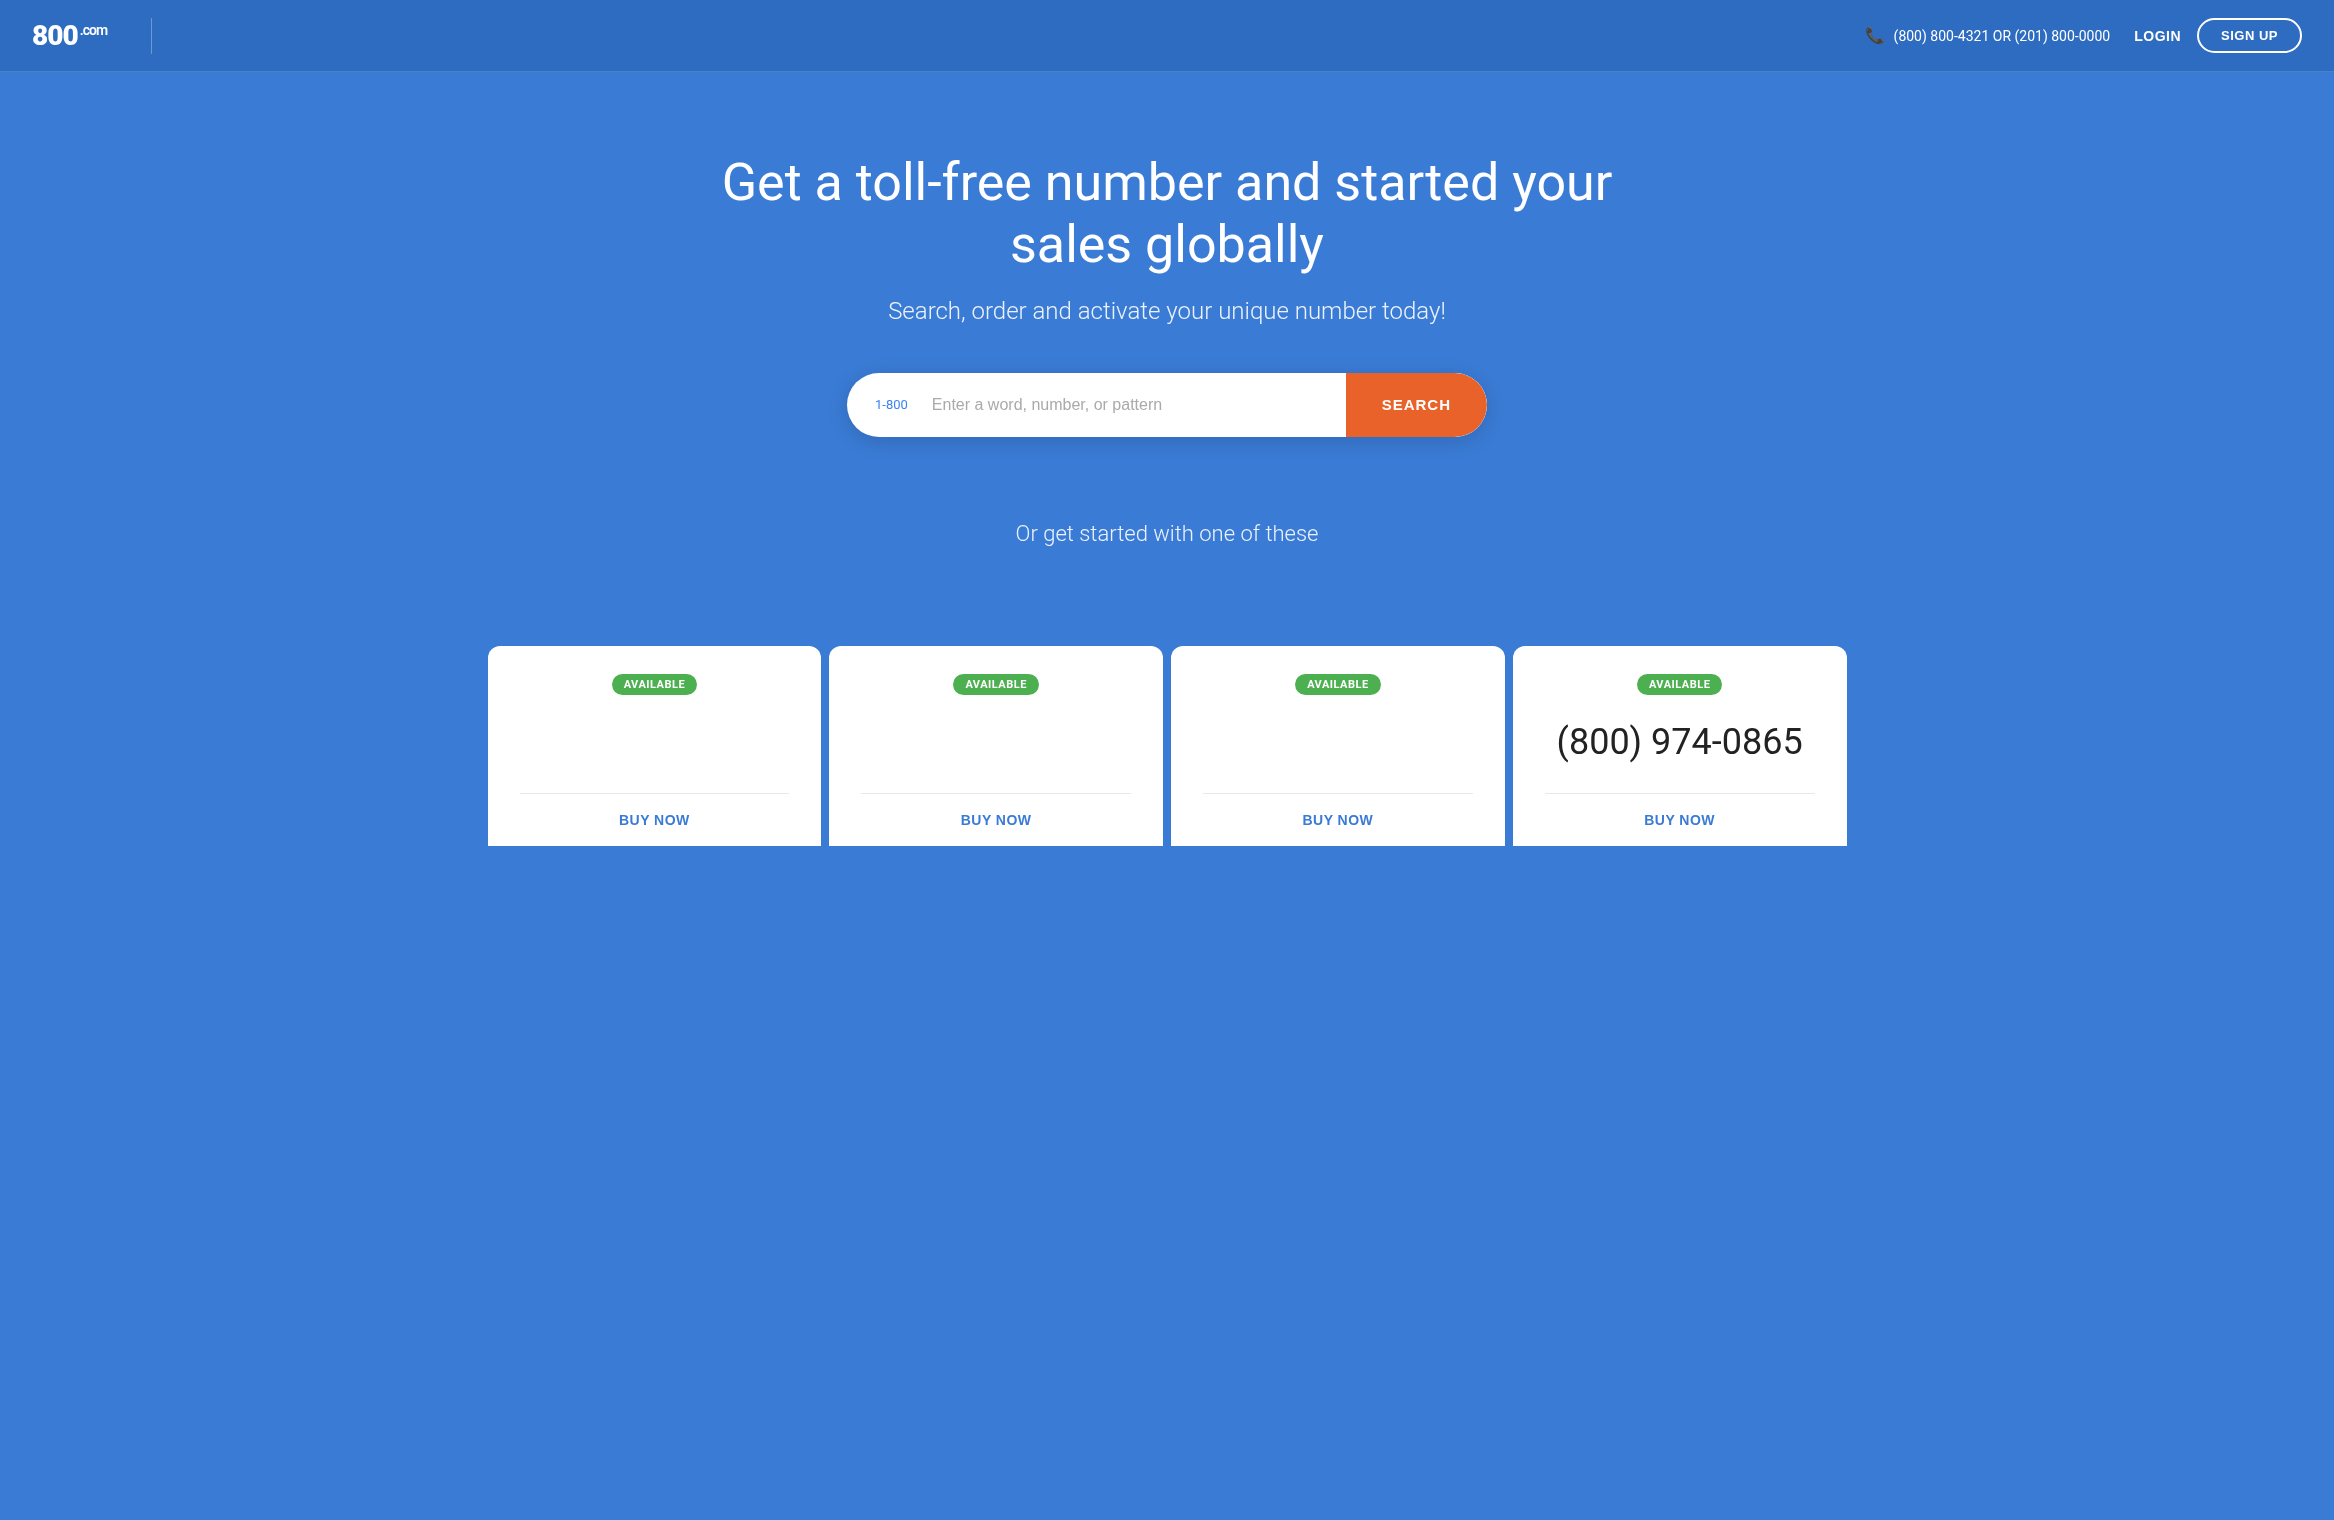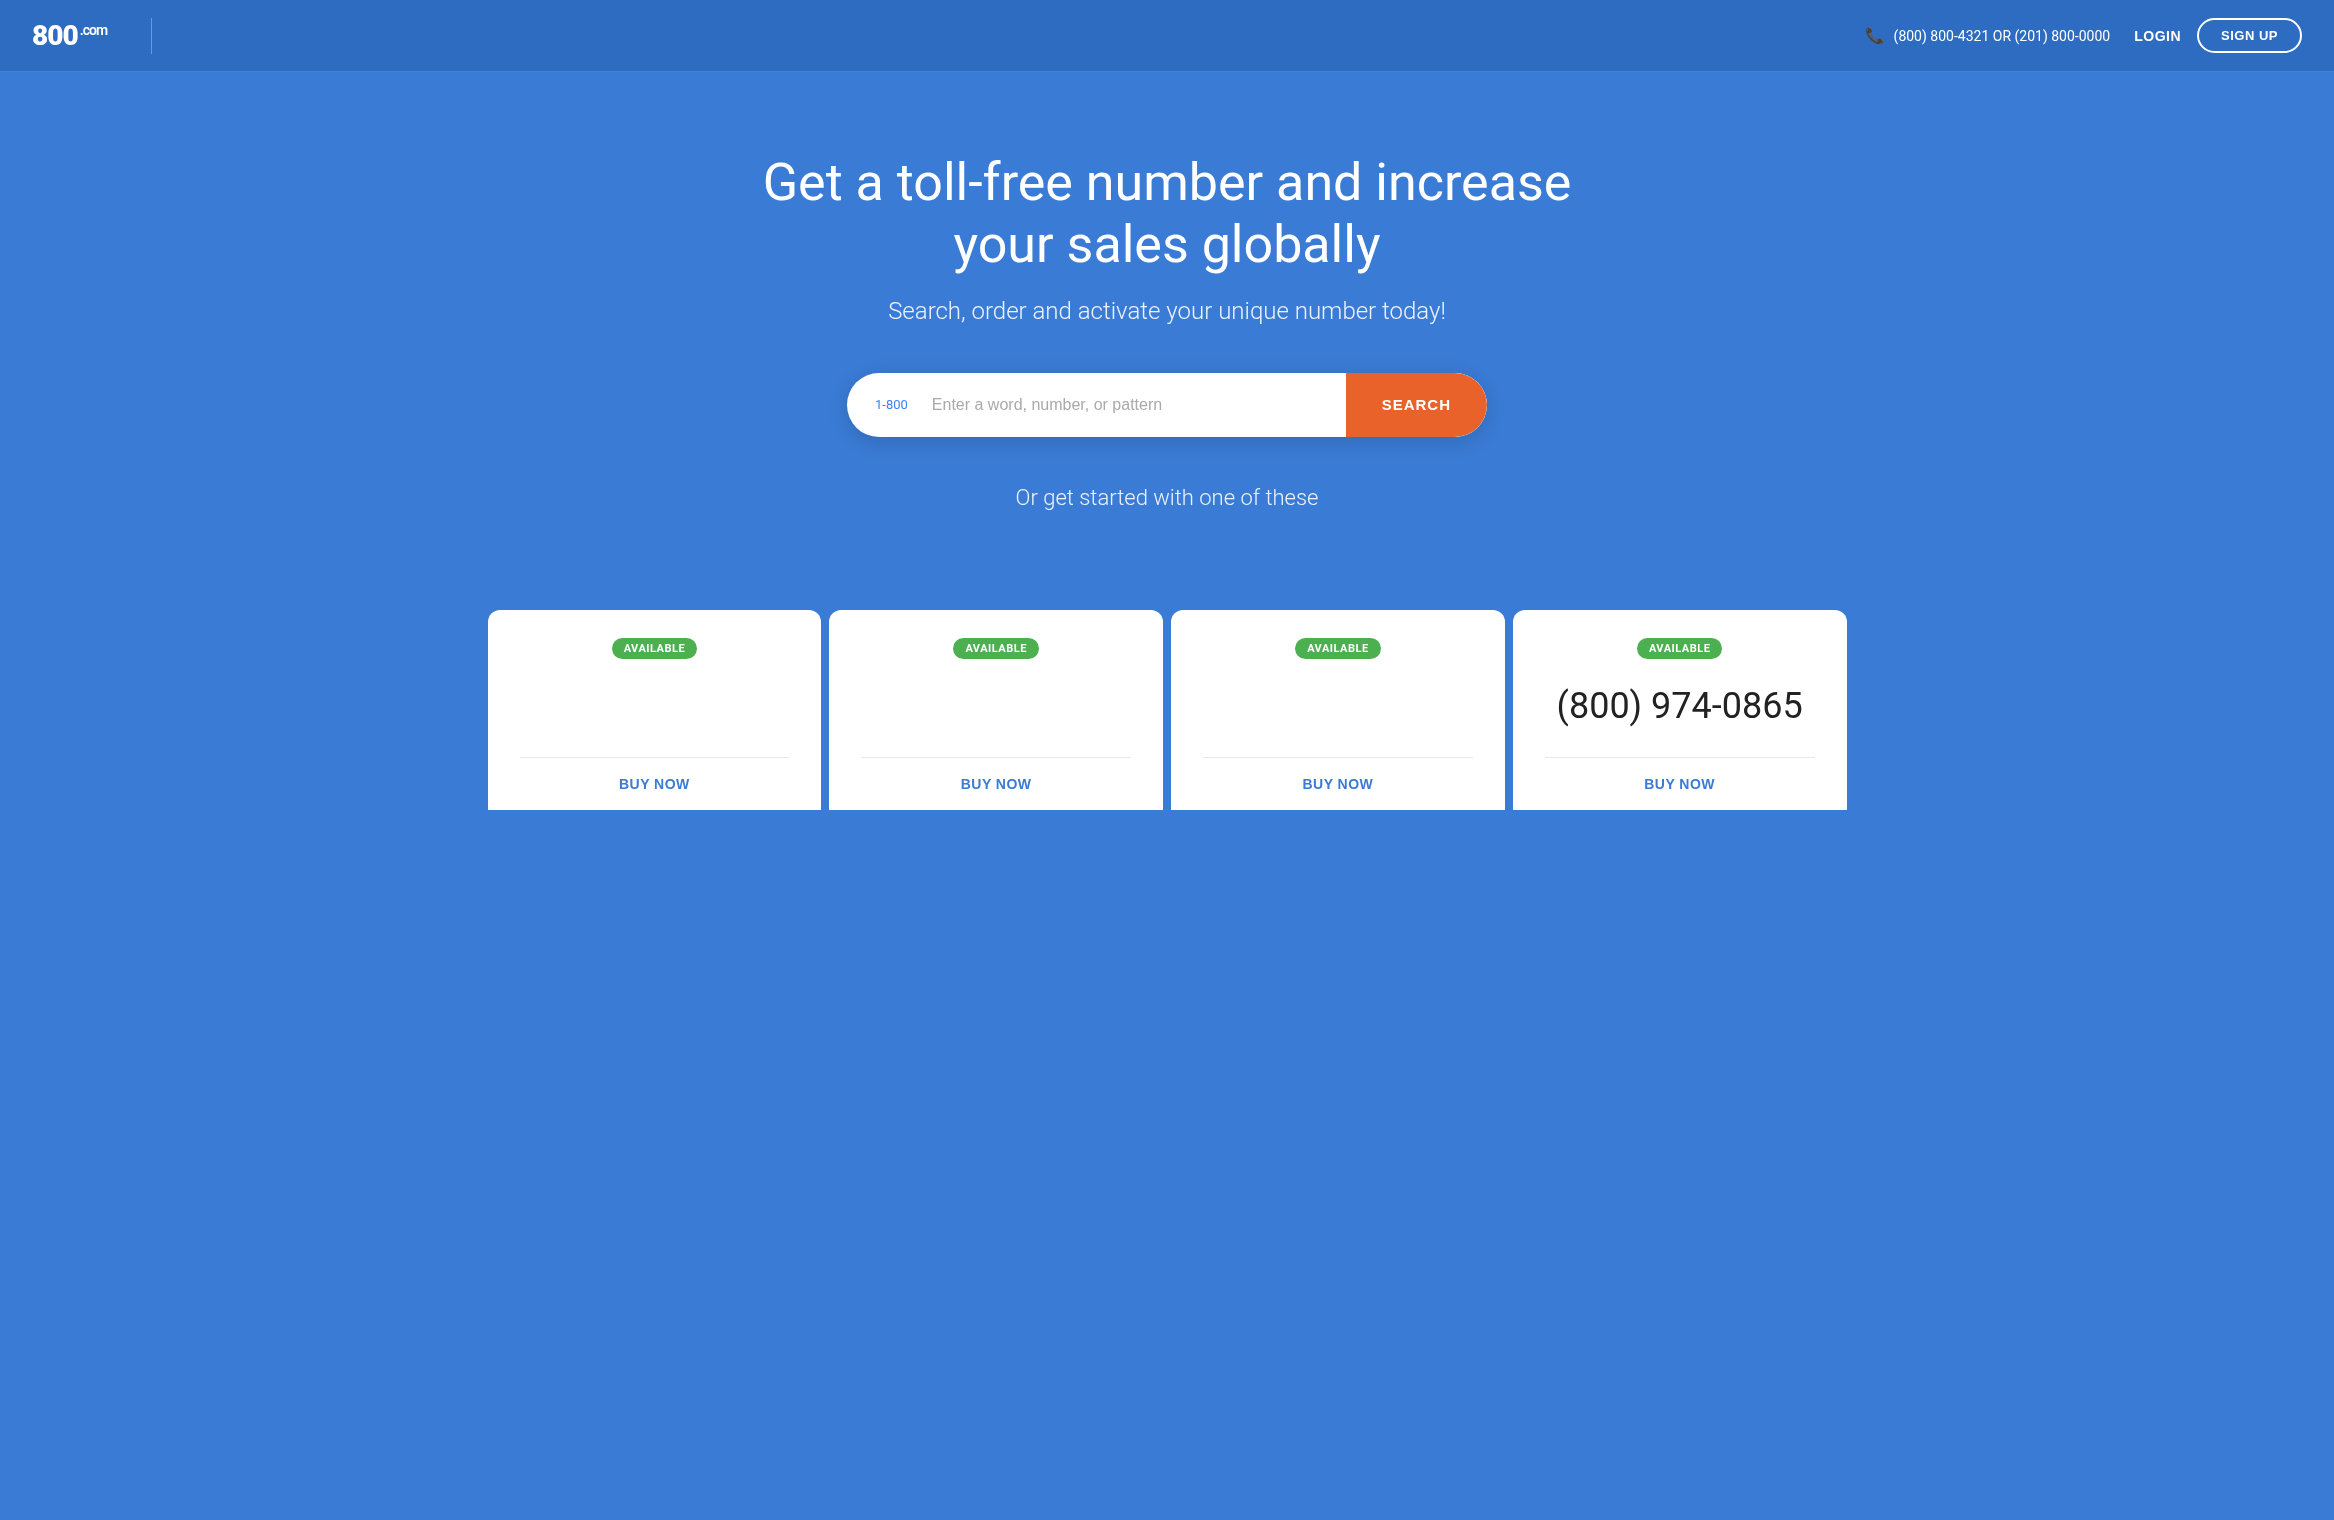--- a/index.html
+++ b/index.html
@@ -191,20 +191,21 @@
       border-radius: 0 40px 40px 0;
       white-space: nowrap;
       margin-left: 48px;
     }
 
     .or-text {
       font-size: 22px;
       font-weight: 300;
       color: rgba(255,255,255,0.9);
       margin-bottom: 40px;
+      margin-top: 36px;
     }
 
     
     .cards-section {
       background: #3a7bd5;
       padding: 0 0 0;
       display: flex;
       justify-content: center;
     }
 
@@ -289,21 +290,21 @@
     <span>(800) 800-4321 OR (201) 800-0000</span>
   </div>
 
   <div class="header-actions">
     <button class="login-btn">LOGIN</button>
     <button class="signup-btn">SIGN UP</button>
   </div>
 </header>
 
 <section class="hero">
-  <h1 class="hero-title">Get a toll-free number and increase your sales globally</h1>
+  <h1 class="hero-title">Get a toll-free number and started your sales globally</h1>
   <p class="hero-subtitle">Search, order and activate your unique number today!</p>
 
   <div class="search-container">
     <span class="search-prefix">1-800</span>
     <input class="search-input" type="text" placeholder="Enter a word, number, or pattern" style="">
     <button class="search-btn">SEARCH</button>
   </div>
 
   <p class="or-text">Or get started with one of these</p>
 </section>

